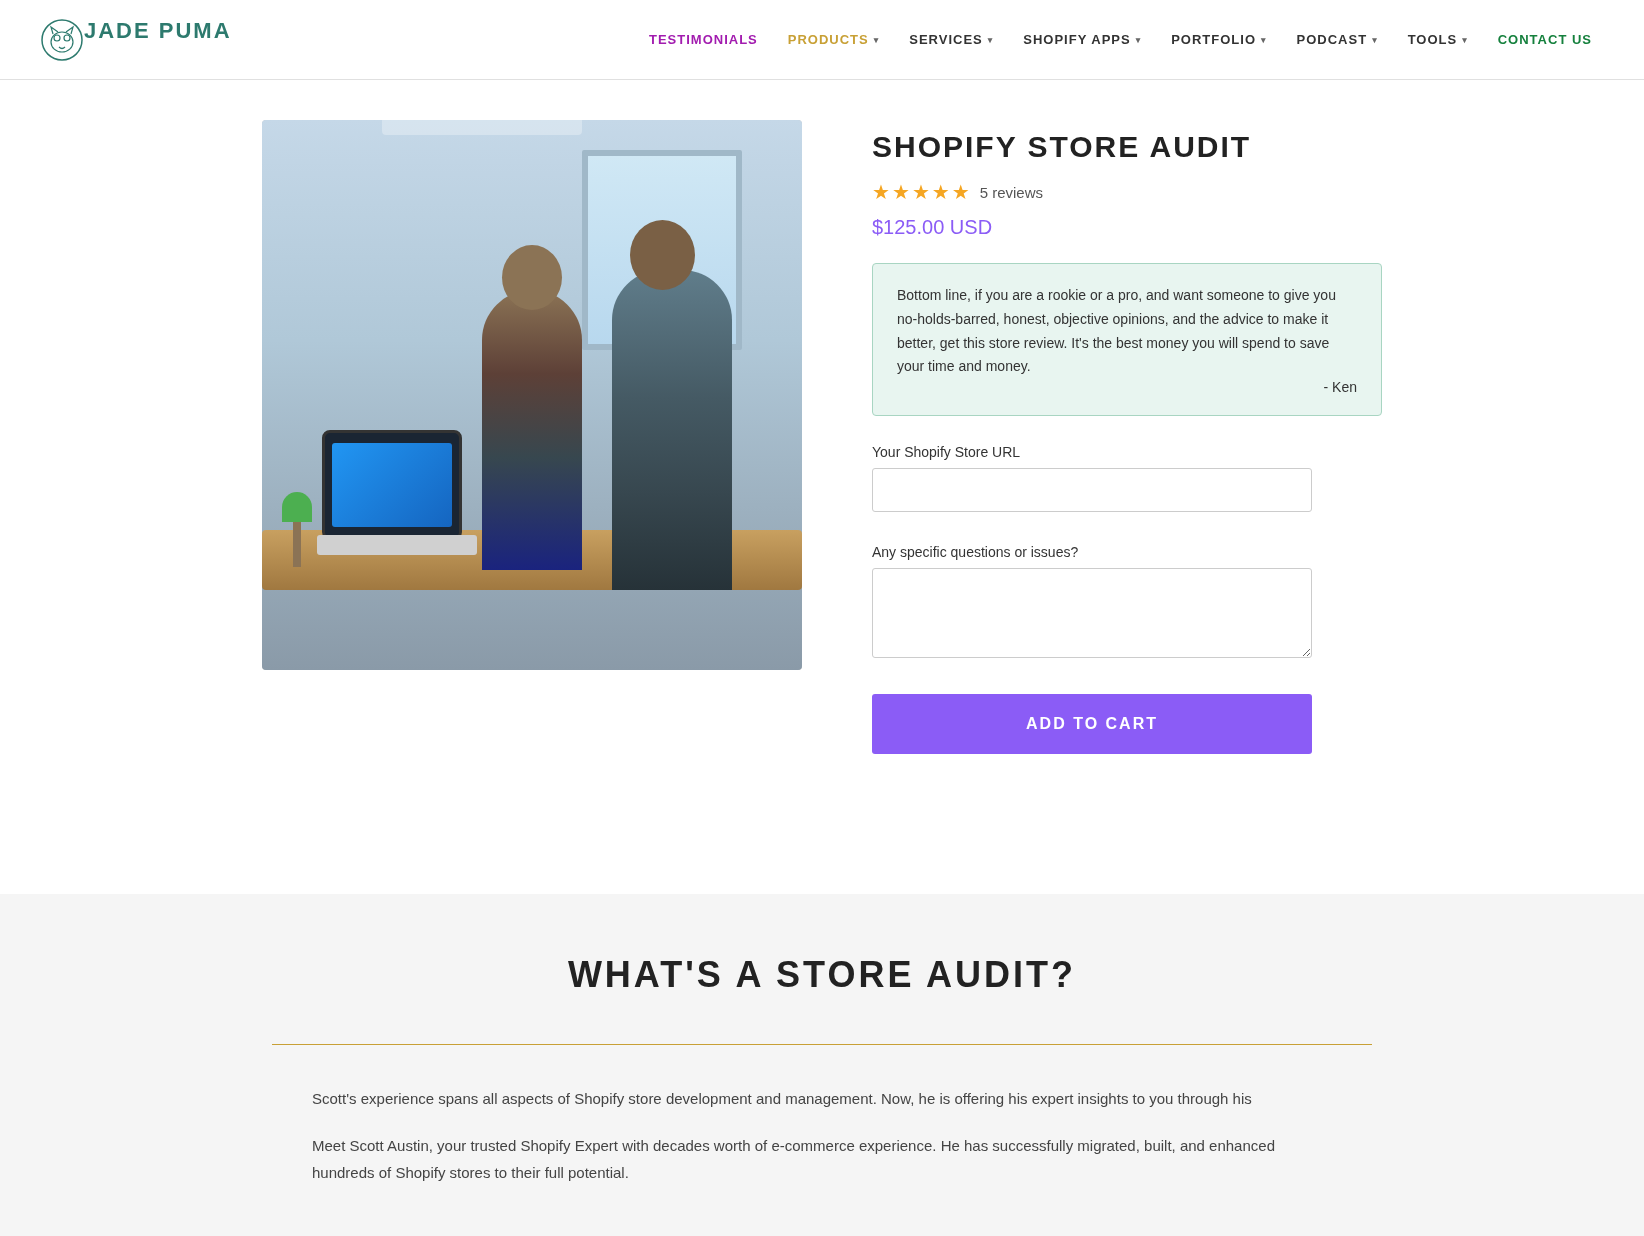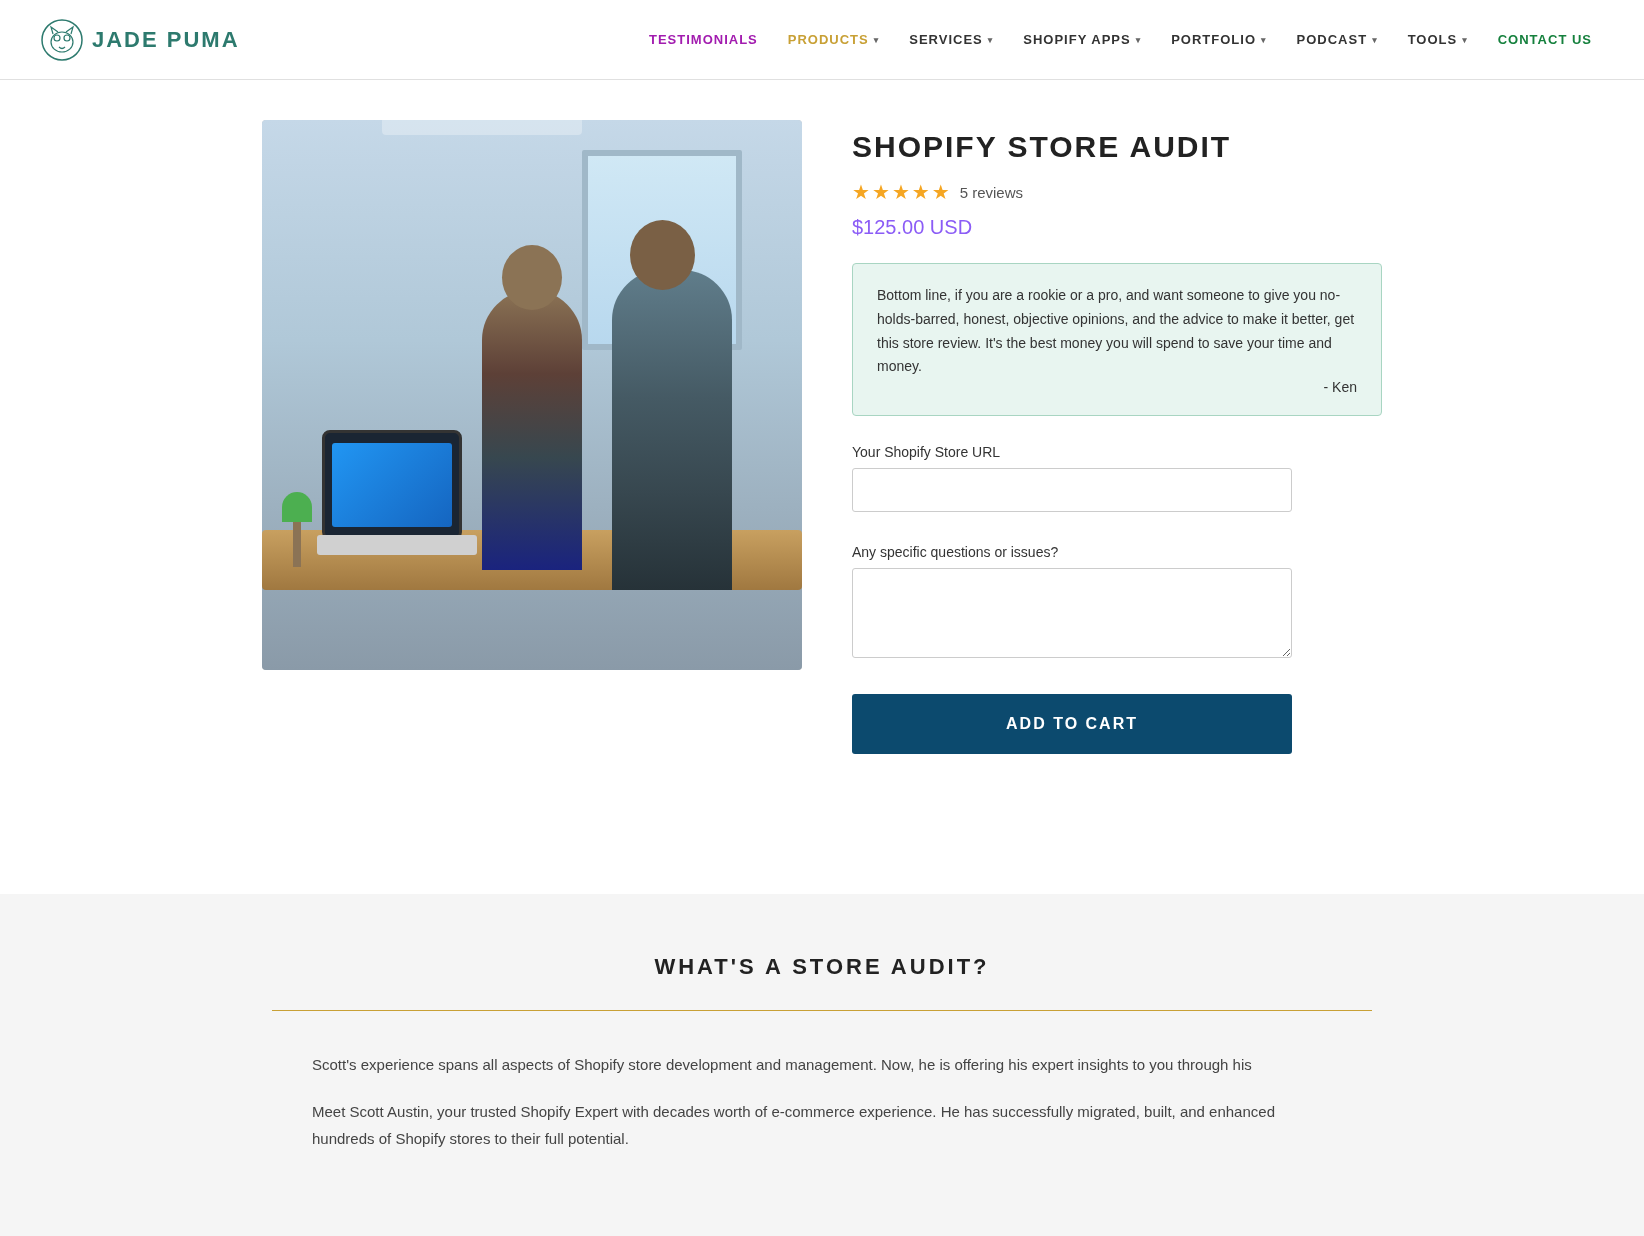--- a/index.html
+++ b/index.html
@@ -10,22 +10,20 @@
       background: #fff;
       border-bottom: 1px solid #e0e0e0;
       padding: 0 40px;
       display: flex;
       align-items: center;
       height: 80px;
       position: relative;
     }
     .logo-area {
       display: flex;
-      align-items: center;
-      gap: 8px;
       margin-right: auto;
     }
     .logo-text {
       font-size: 22px;
       font-weight: 700;
       letter-spacing: 2px;
       color: #2d7a6e;
     }
     .logo-icon {
       width: 44px;
@@ -60,21 +58,21 @@
     
     .main-content {
       max-width: 1200px;
       margin: 0 auto;
       padding: 40px 40px 60px;
     }
 
     
     .product-section {
       display: flex;
-      gap: 50px;
+      gap: 70px;
       align-items: flex-start;
       margin-bottom: 80px;
     }
 
     .product-image-container {
       flex: 0 0 540px;
       width: 540px;
       height: 550px;
       border-radius: 4px;
       overflow: hidden;
@@ -261,46 +259,46 @@
       resize: vertical;
       outline: none;
       background: #fff;
     }
 
     .add-to-cart-btn {
       display: block;
       width: 440px;
       max-width: 100%;
       height: 60px;
-      background: #0c4a6e;
+      background: #8b5cf6;
       color: #fff;
       font-size: 16px;
       font-weight: 700;
       letter-spacing: 2px;
       text-transform: uppercase;
       border: none;
       border-radius: 3px;
       cursor: pointer;
       margin-top: 30px;
     }
 
     
     .bottom-section {
       background: #f5f5f5;
       padding: 60px 0 40px;
     }
 
     .section-title {
       text-align: center;
-      font-size: 22px;
+      font-size: 36px;
       font-weight: 700;
       letter-spacing: 3px;
       text-transform: uppercase;
       color: #222;
-      margin-bottom: 30px;
+      margin-bottom: 48px;
     }
 
     .gold-divider {
       width: 100%;
       max-width: 1100px;
       margin: 0 auto 40px;
       border: none;
       border-top: 1px solid #c8a035;
     }
 

